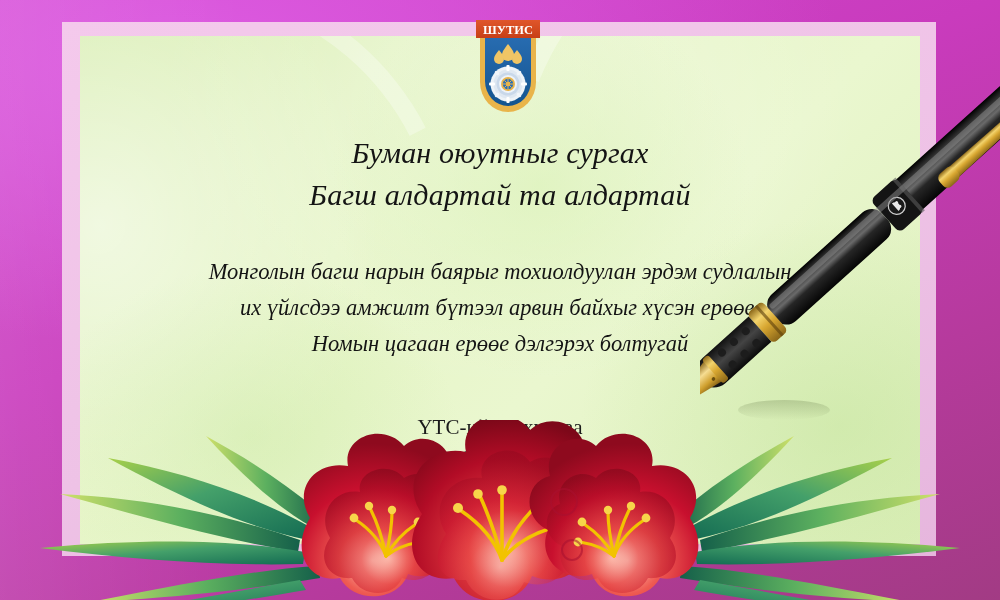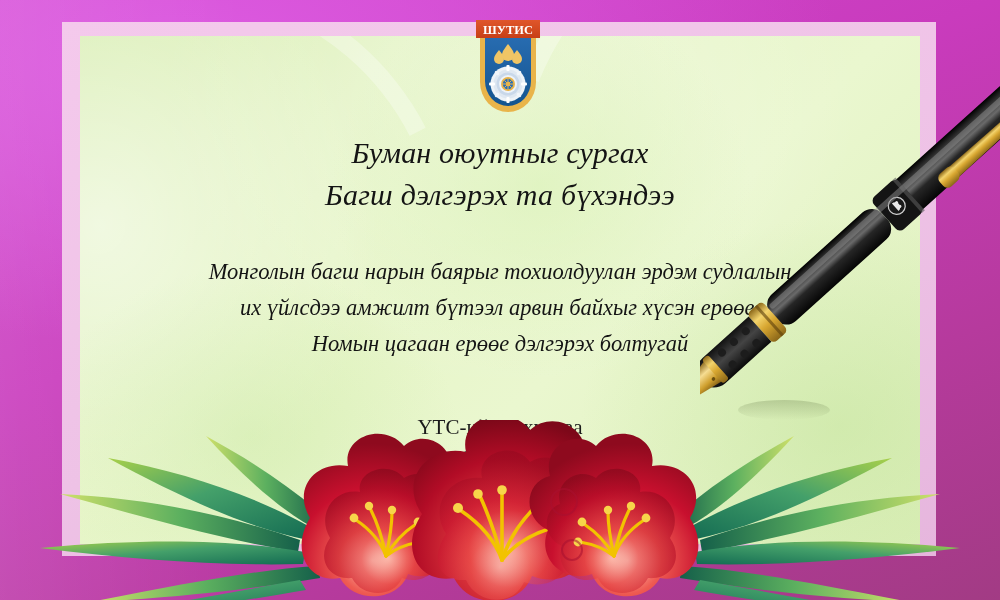--- a/index.html
+++ b/index.html
@@ -100,21 +100,21 @@
     <div class="swirl sw3"></div>
     <div class="swirl sw4"></div>
     <div class="arc arc1"></div>
     <div class="arc arc2"></div>
   </div>
 
   <div class="content">
 
     <div class="headline">
       <div>Буман оюутныг сургах</div>
-      <div>Багш дэлгэрэх та бүхэндээ</div>
+      <div>Багш алдартай та алдартай</div>
     </div>
 
     <div class="body-text">
       <div>Монголын багш нарын баярыг тохиолдуулан эрдэм судлалын</div>
       <div>их үйлсдээ амжилт бүтээл арвин байхыг хүсэн ерөөе.</div>
       <div>Номын цагаан ерөөе дэлгэрэх болтугай</div>
     </div>
 
     <div class="signature">
       <div>ҮТС-ийн захиргаа</div>

